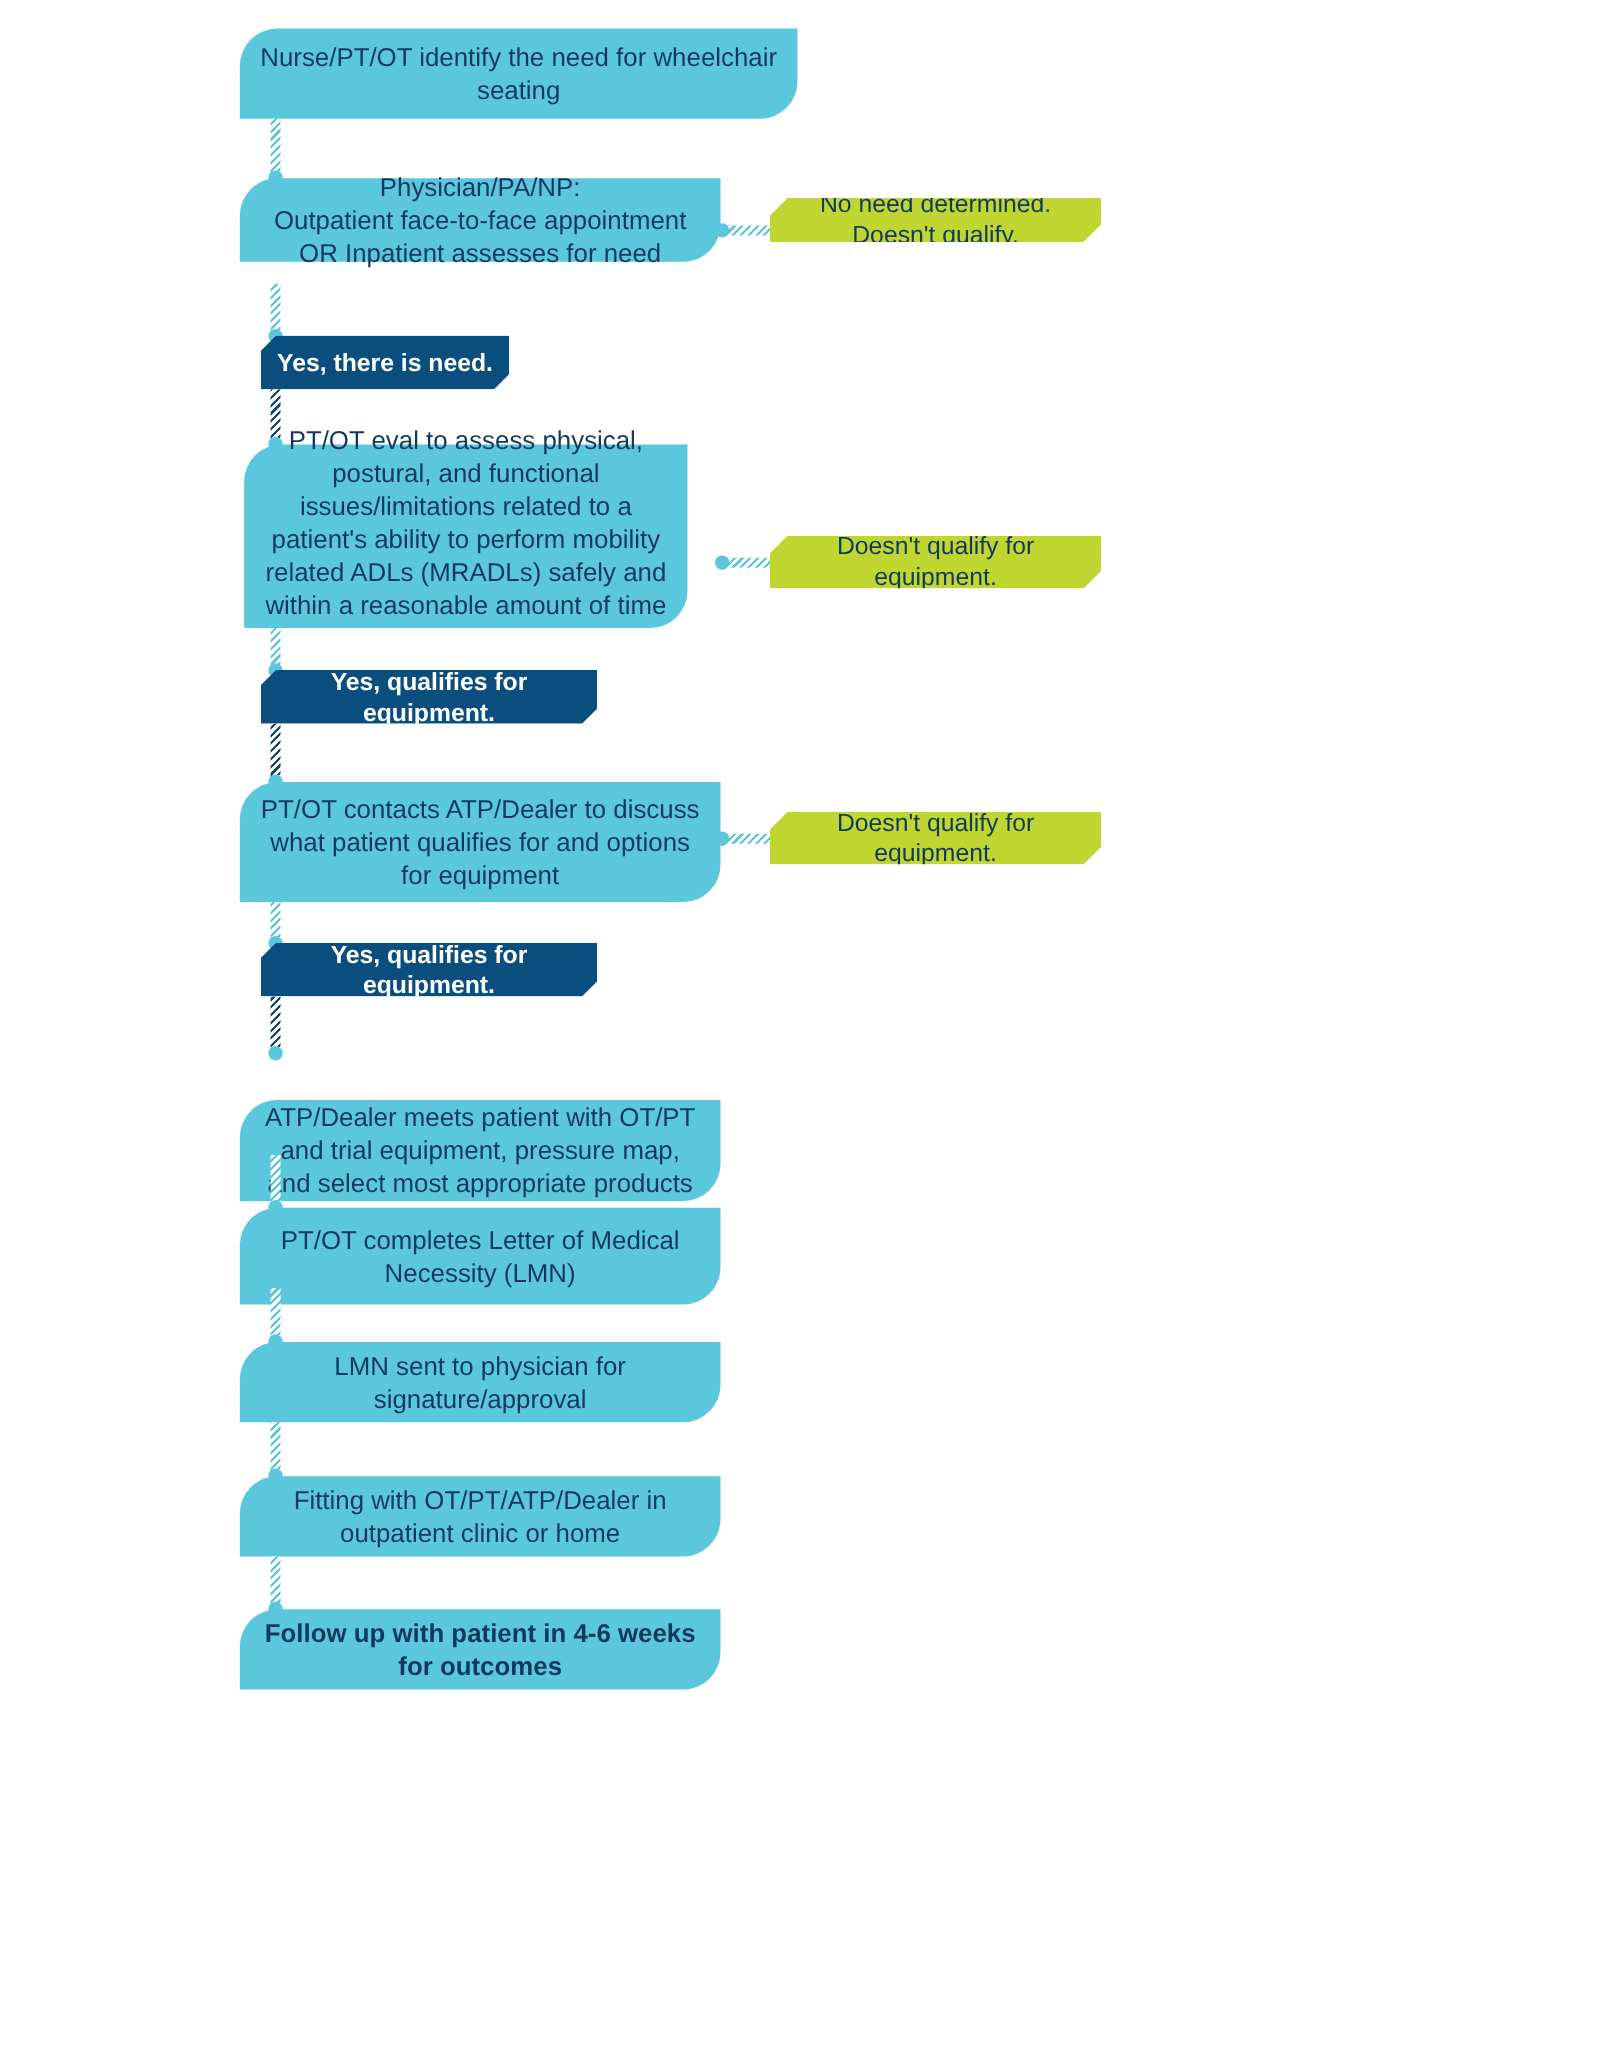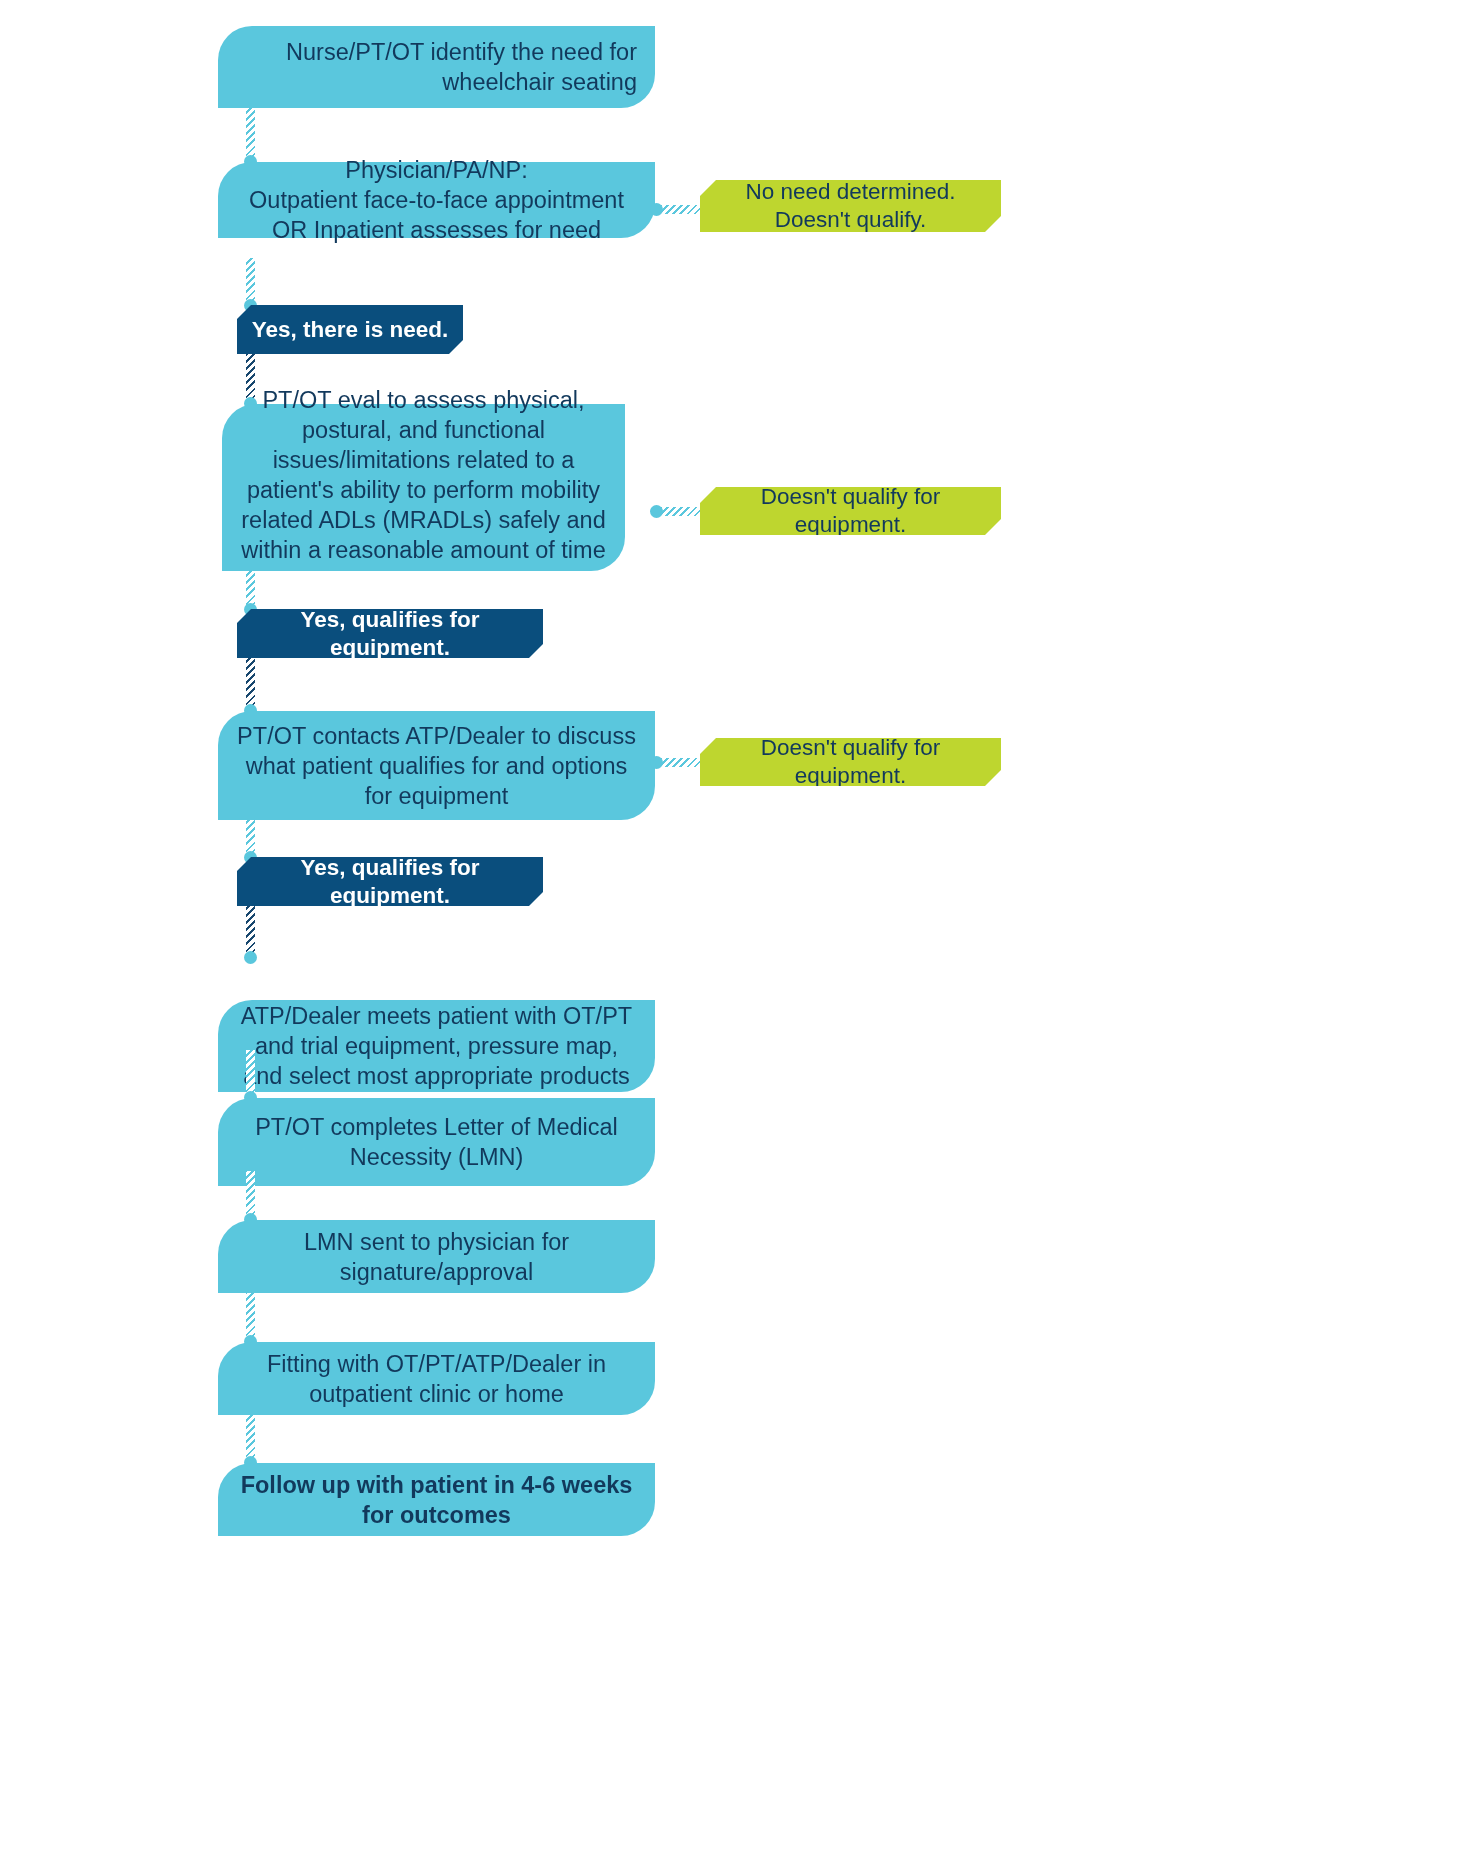--- a/index.html
+++ b/index.html
@@ -105,36 +105,36 @@
     height: 13px;
     border-radius: 50%;
     background: #5ac7dd;
   }
 </style>
 </head>
 <body>
 
 <div id="flow">
 
-  <div class="pbox" style="left:218px; top:26px; width:437px; height:82px;text-align:right;">
+  <div class="pbox" style="left:218px; top:26px; width:507px; height:82px;">
     <span class="txt">Nurse/PT/OT identify the need for wheelchair seating</span>
   </div>
 
   <div class="vconn" style="left:246px; top:108px; width:9px; height:54px;"></div>
   <div class="dot" style="left:244px; top:155px;"></div>
 
   <div class="pbox" style="left:218px; top:162px; width:437px; height:76px;">
     <span class="txt" style="white-space: pre-line;">Physician/PA/NP:
 Outpatient face-to-face appointment OR Inpatient assesses for need</span>
   </div>
 
   <div class="hconn" style="left:655px; top:205px; width:48px;"></div>
   <div class="dot" style="left:650px; top:203px;"></div>
 
-  <div class="gbox" style="left:700px; top:180px; width:301px; height:52px;">
+  <div class="gbox" style="left:700px; top:180px; width:301px; height:40px;">
     <span class="txt" style="white-space: pre-line;">No need determined.
 Doesn't qualify.</span>
   </div>
 
   <div class="vconn" style="left:246px; top:258px; width:9px; height:48px;"></div>
   <div class="dot" style="left:244px; top:299px;"></div>
 
   <div class="dbox" style="left:218px; top:305px; width:226px; height:49px;">
     <span class="txt">Yes, there is need.</span>
   </div>

